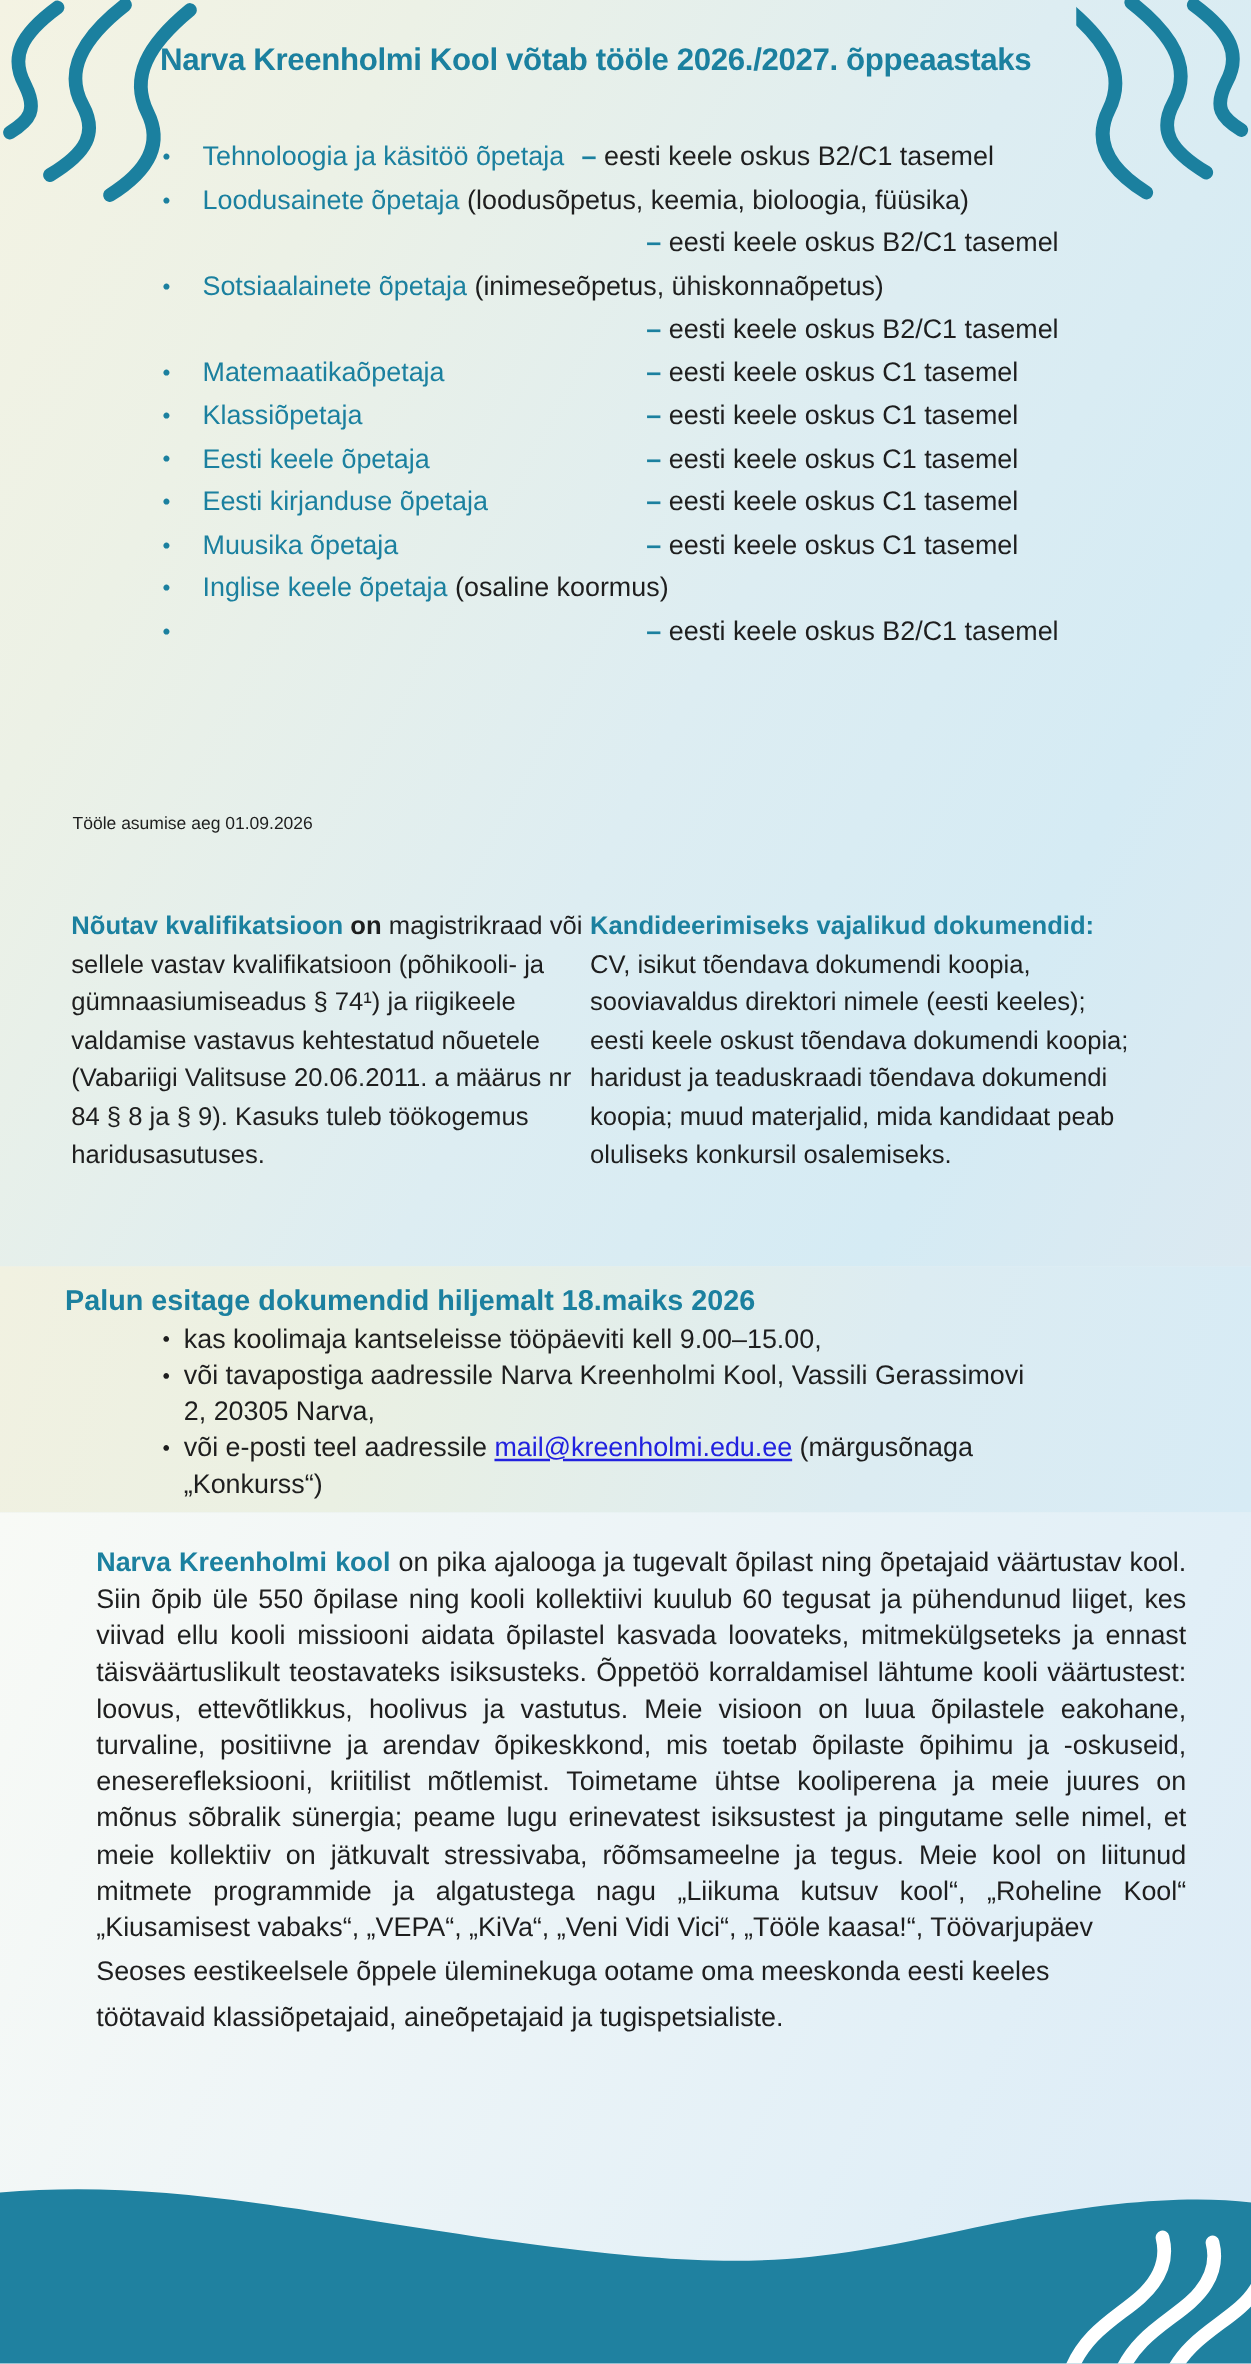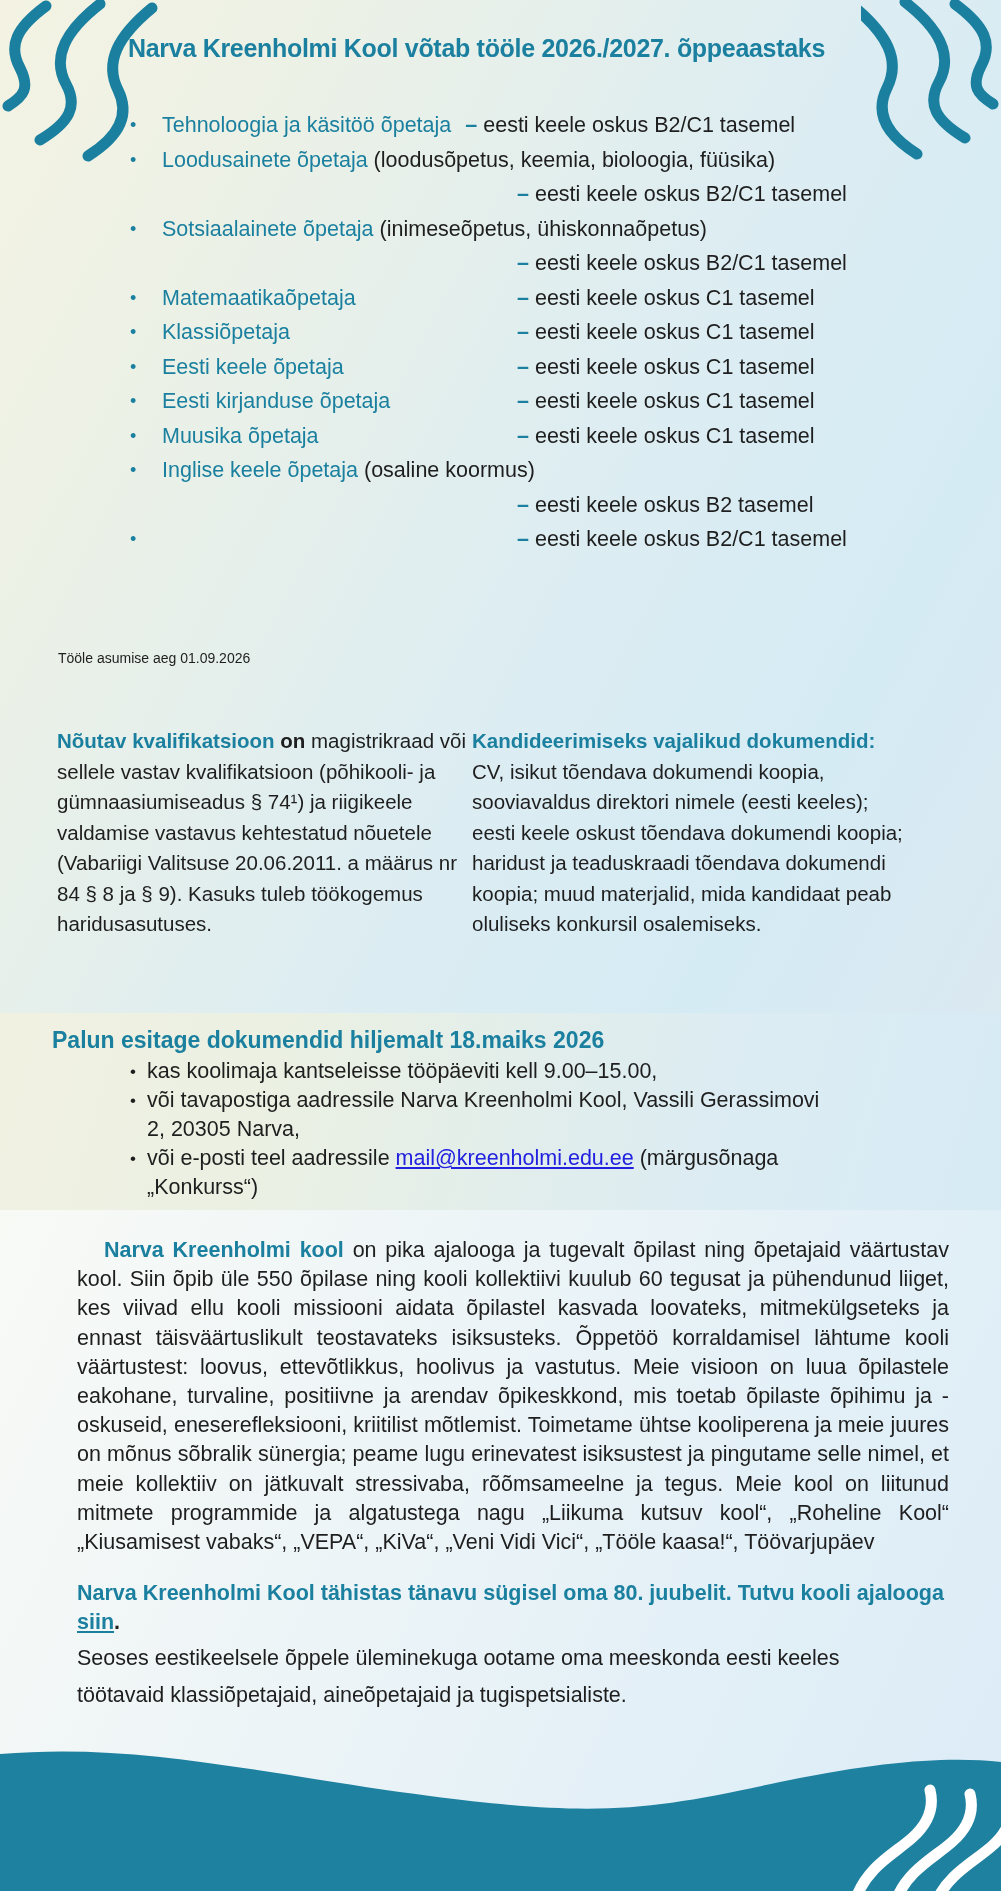--- a/index.html
+++ b/index.html
@@ -26,21 +26,21 @@
   .colR{position:absolute;left:472px;width:436px;}
   .colhead{color:#1b809f;font-weight:bold;}
   .bhead{font-weight:bold;color:#1e1e1e;}
   .subhead{margin-left:52px;font-size:23px;font-weight:bold;color:#1b809f;line-height:30px;}
   .sublist{margin-left:130px;margin-top:2px;font-size:21.5px;line-height:29px;color:#1e1e1e;width:700px;}
   .sb{position:relative;padding-left:17px;}
   .sb .sdot{position:absolute;left:0;top:0;font-size:17px;color:#1e1e1e;}
   a.mail{color:#2121df;text-decoration:underline;}
   a.hist{color:#1b809f;text-decoration:underline;font-weight:bold;}
   .para{margin:14px 0 0 77px;width:872px;text-align:justify;font-size:21.5px;line-height:29.2px;color:#1e1e1e;}
-  .para .lead{color:#1b809f;font-weight:bold;margin-left:27px;}
+  .para .lead{color:#1b809f;font-weight:bold;}
   .anniv{margin:22px 0 0 77px;width:872px;font-size:21.5px;line-height:29.2px;font-weight:bold;color:#1b809f;}
   .closing{margin:2px 0 0 77px;width:800px;font-size:21.5px;line-height:37px;color:#1e1e1e;}
   .deco{position:absolute;pointer-events:none;}
   .deco-tl{top:0;left:0;}
   .deco-tr{top:0;right:0;}
   .footer-wave{position:absolute;left:0;bottom:0;width:1001px;height:145px;}
 </style>
 </head>
 <body>
 
@@ -103,23 +103,20 @@
         <span class="req-col"><span class="dash">–</span> <span class="dk">eesti keele oskus C1 tasemel</span></span>
       </div>
       <div class="row">
         <span class="bullet">•</span><span class="lbl">Muusika õpetaja</span>
         <span class="req-col"><span class="dash">–</span> <span class="dk">eesti keele oskus C1 tasemel</span></span>
       </div>
 
       <div class="row">
         <span class="bullet">•</span><span class="lbl">Inglise keele õpetaja</span><span class="sfx"> (osaline koormus)</span>
       </div>
-      <div class="reqline">
-        <span class="dash">–</span> <span class="dk">eesti keele oskus B2 tasemel</span>
-      </div>
 
       <div class="row">
         <span class="bullet">•</span>
       </div>
       <div class="reqline">
         <span class="dash">–</span> <span class="dk">eesti keele oskus B2/C1 tasemel</span>
       </div>
 
     </div>
 
@@ -151,23 +148,20 @@
       </div>
     </div>
   </div>
 
   <div class="sec sec3">
 
     <div class="para">
       <span class="lead">Narva Kreenholmi kool</span><span> on pika ajalooga ja tugevalt õpilast ning õpetajaid väärtustav kool. Siin õpib üle 550 õpilase ning kooli kollektiivi kuulub 60 tegusat ja pühendunud liiget, kes viivad ellu kooli missiooni aidata õpilastel kasvada loovateks, mitmekülgseteks ja ennast täisväärtuslikult teostavateks isiksusteks. Õppetöö korraldamisel lähtume kooli väärtustest: loovus, ettevõtlikkus, hoolivus ja vastutus. Meie visioon on luua õpilastele eakohane, turvaline, positiivne ja arendav õpikeskkond, mis toetab õpilaste õpihimu ja -oskuseid, eneserefleksiooni, kriitilist mõtlemist. Toimetame ühtse kooliperena ja meie juures on mõnus sõbralik sünergia; peame lugu erinevatest isiksustest ja pingutame selle nimel, et meie kollektiiv on jätkuvalt stressivaba, rõõmsameelne ja tegus. Meie kool on liitunud mitmete programmide ja algatustega nagu „Liikuma kutsuv kool“, „Roheline Kool“ „Kiusamisest vabaks“, „VEPA“, „KiVa“, „Veni Vidi Vici“, „Tööle kaasa!“, Töövarjupäev</span>
     </div>
 
-    <div class="anniv">
-      <span>Narva Kreenholmi Kool tähistas tänavu sügisel oma 80. juubelit. Tutvu kooli ajalooga </span><a href="#" class="hist">siin</a><span class="dk">.</span>
-    </div>
 
     <div class="closing">Seoses eestikeelsele õppele üleminekuga ootame oma meeskonda eesti keeles töötavaid klassiõpetajaid, aineõpetajaid ja tugispetsialiste.</div>
 
     <svg class="footer-wave" width="1001" height="145" viewBox="0 0 1001 145" preserveAspectRatio="none">
       <path fill="#1f81a0" d="M0,8 C140,-4 260,28 430,50 C600,72 650,64 780,36 C880,15 950,10 1001,16 L1001,145 L0,145 Z"></path>
       <g fill="none" stroke="#ffffff" stroke-width="11" stroke-linecap="round">
         <path d="M856,152 C868,120 894,108 912,92 C930,76 934,60 930,44"></path>
         <path d="M896,154 C908,124 934,112 952,96 C970,80 974,64 970,48"></path>
         <path d="M936,156 C948,128 974,116 992,100 C1010,84 1014,68 1010,52"></path>
       </g>

